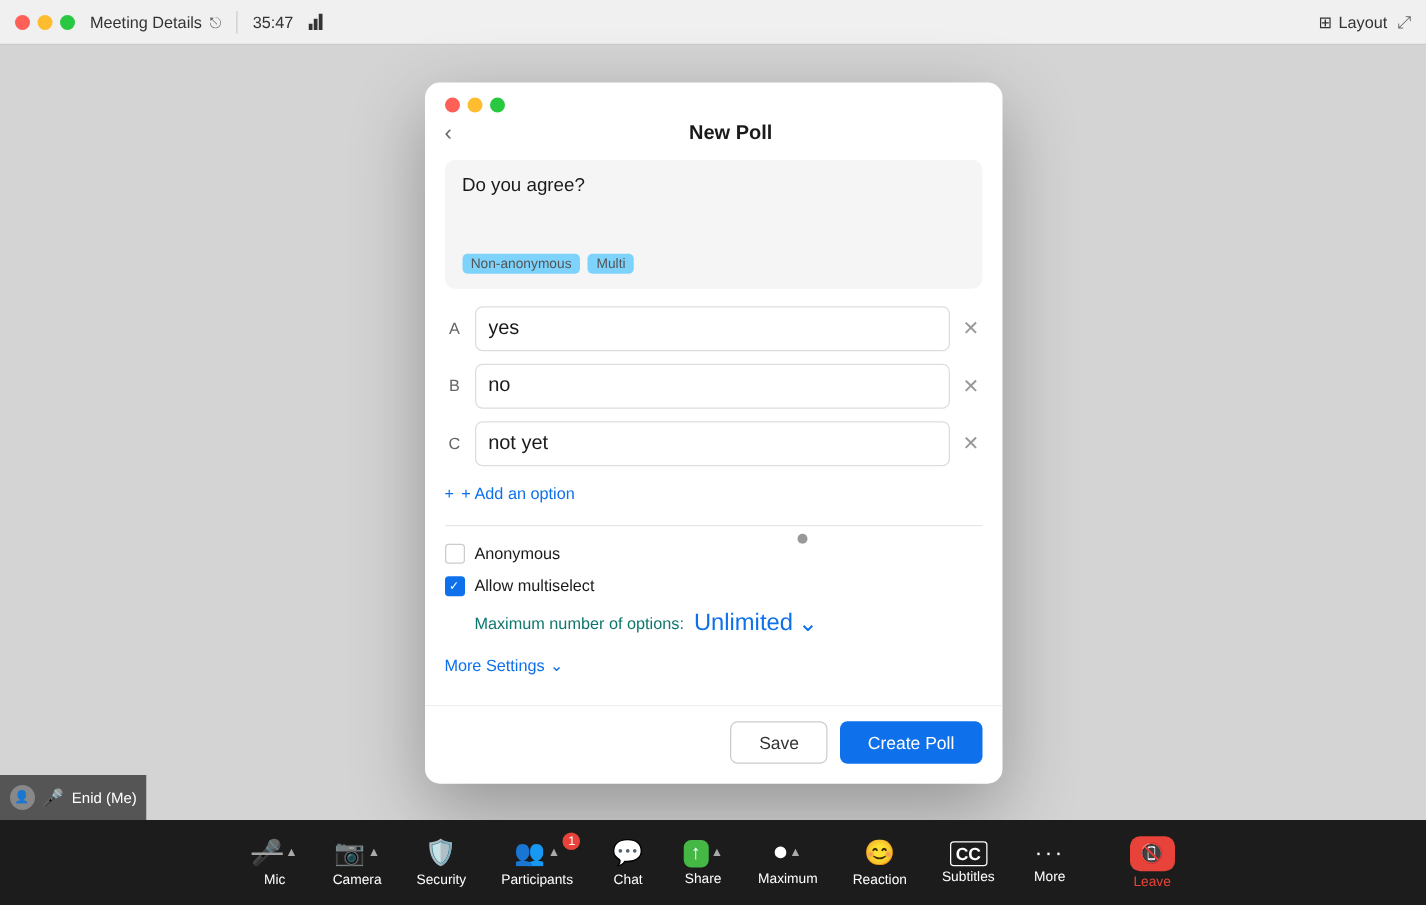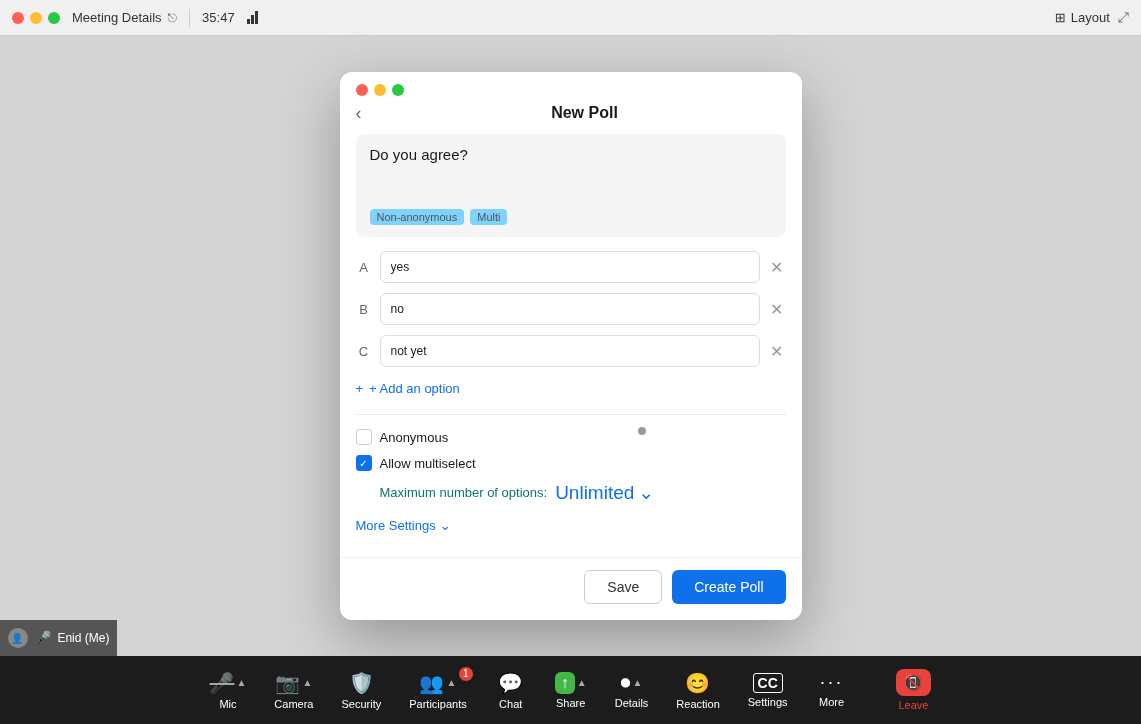--- a/index.html
+++ b/index.html
@@ -179,21 +179,21 @@
       font-size: 13px;
       color: #666;
       width: 16px;
       text-align: center;
     }
     .option-input {
       flex: 1;
       border: 1px solid #ddd;
       border-radius: 6px;
       padding: 8px 10px;
-      font-size: 12px;
+      font-size: 16px;
       color: #1a1a1a;
       background: #fff;
       outline: none;
     }
     .option-remove {
       background: none;
       border: none;
       cursor: pointer;
       color: #999;
       font-size: 16px;
@@ -483,35 +483,35 @@
       <span class="chevron-up">▲</span>
     </div>
     <span>Share</span>
   </div>
 
   <div class="bottom-item">
     <div class="icon-wrap">
       <span>⏺</span>
       <span class="chevron-up">▲</span>
     </div>
-    <span>Details</span>
+    <span>Maximum</span>
   </div>
 
   <div class="bottom-item">
     <div class="icon-wrap">
       <span>😊</span>
     </div>
     <span>Reaction</span>
   </div>
 
   <div class="bottom-item">
     <div class="icon-wrap">
       <span style="font-size:14px;font-weight:bold;border:1px solid #fff;padding:1px 4px;border-radius:3px;">CC</span>
     </div>
-    <span>Settings</span>
+    <span>Subtitles</span>
   </div>
 
   <div class="bottom-item">
     <div class="icon-wrap">
       <span style="font-size:18px;letter-spacing:2px;">···</span>
     </div>
     <span>More</span>
   </div>
 
   <div class="bottom-item" style="margin-left:20px;">

